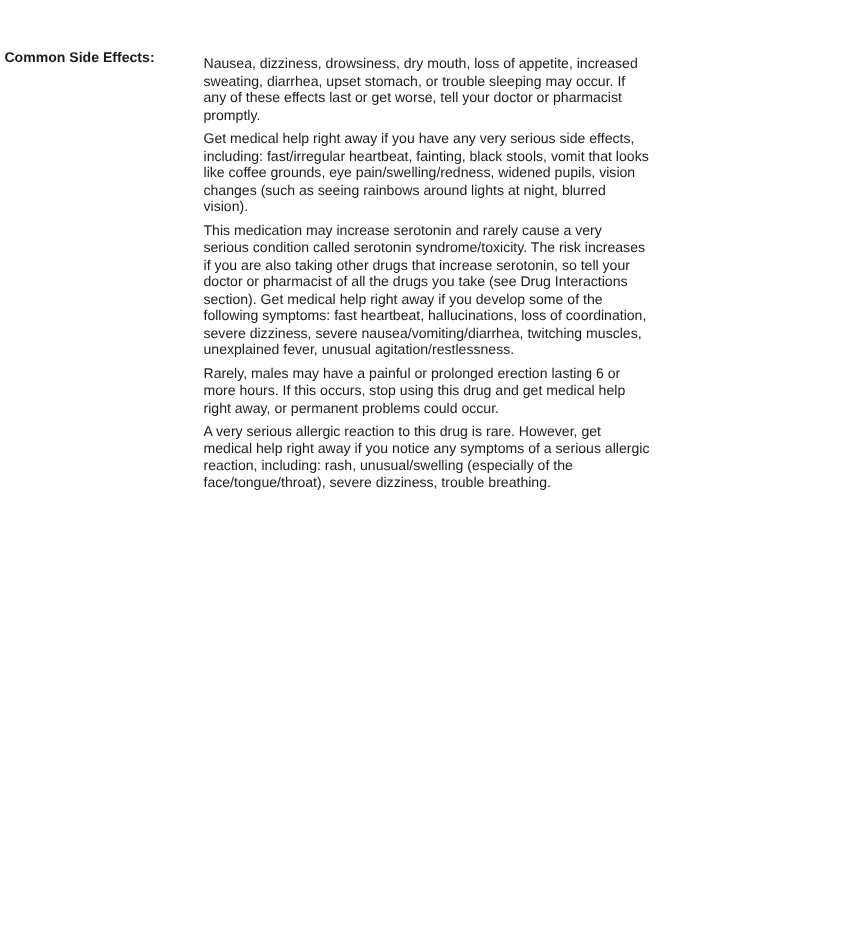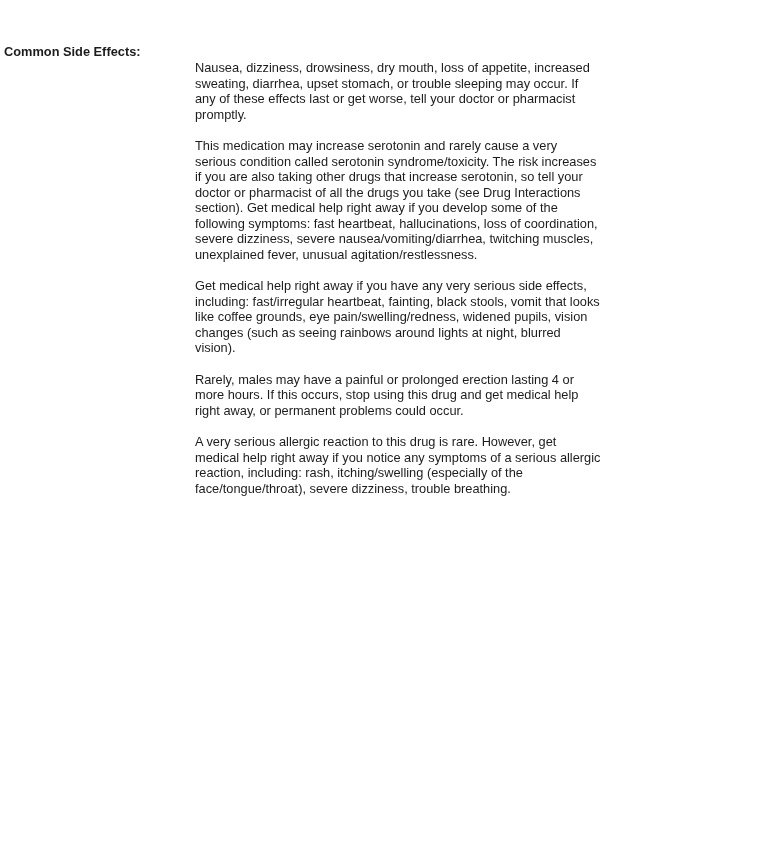--- a/index.html
+++ b/index.html
@@ -32,50 +32,50 @@
     box-sizing: border-box;
     font-weight: bold;
     white-space: nowrap;
   }
   .section-body {
     flex: 0 0 auto;
     width: 445px;
   }
   .para {
     white-space: pre-line;
-    margin: 16px;
+    margin: 6px;
     padding: 0;
   }
 </style>
 </head>
 <body>
 
 <div class="page">
   <div class="section-row">
     <div class="section-label">Common Side Effects:</div>
     <div class="section-body">
         <div class="para">Nausea, dizziness, drowsiness, dry mouth, loss of appetite, increased
 sweating, diarrhea, upset stomach, or trouble sleeping may occur. If
 any of these effects last or get worse, tell your doctor or pharmacist
 promptly.</div>
+        <div class="para">Get medical help right away if you have any very serious side effects,
+including: fast/irregular heartbeat, fainting, black stools, vomit that looks
+like coffee grounds, eye pain/swelling/redness, widened pupils, vision
+changes (such as seeing rainbows around lights at night, blurred
+vision).</div>
         <div class="para">This medication may increase serotonin and rarely cause a very
 serious condition called serotonin syndrome/toxicity. The risk increases
 if you are also taking other drugs that increase serotonin, so tell your
 doctor or pharmacist of all the drugs you take (see Drug Interactions
 section). Get medical help right away if you develop some of the
 following symptoms: fast heartbeat, hallucinations, loss of coordination,
 severe dizziness, severe nausea/vomiting/diarrhea, twitching muscles,
 unexplained fever, unusual agitation/restlessness.</div>
-        <div class="para">Get medical help right away if you have any very serious side effects,
-including: fast/irregular heartbeat, fainting, black stools, vomit that looks
-like coffee grounds, eye pain/swelling/redness, widened pupils, vision
-changes (such as seeing rainbows around lights at night, blurred
-vision).</div>
-        <div class="para">Rarely, males may have a painful or prolonged erection lasting 4 or
+        <div class="para">Rarely, males may have a painful or prolonged erection lasting 6 or
 more hours. If this occurs, stop using this drug and get medical help
 right away, or permanent problems could occur.</div>
         <div class="para">A very serious allergic reaction to this drug is rare. However, get
 medical help right away if you notice any symptoms of a serious allergic
-reaction, including: rash, itching/swelling (especially of the
+reaction, including: rash, unusual/swelling (especially of the
 face/tongue/throat), severe dizziness, trouble breathing.</div>
       </div>
   </div>
 </div>
 
 </body></html>

